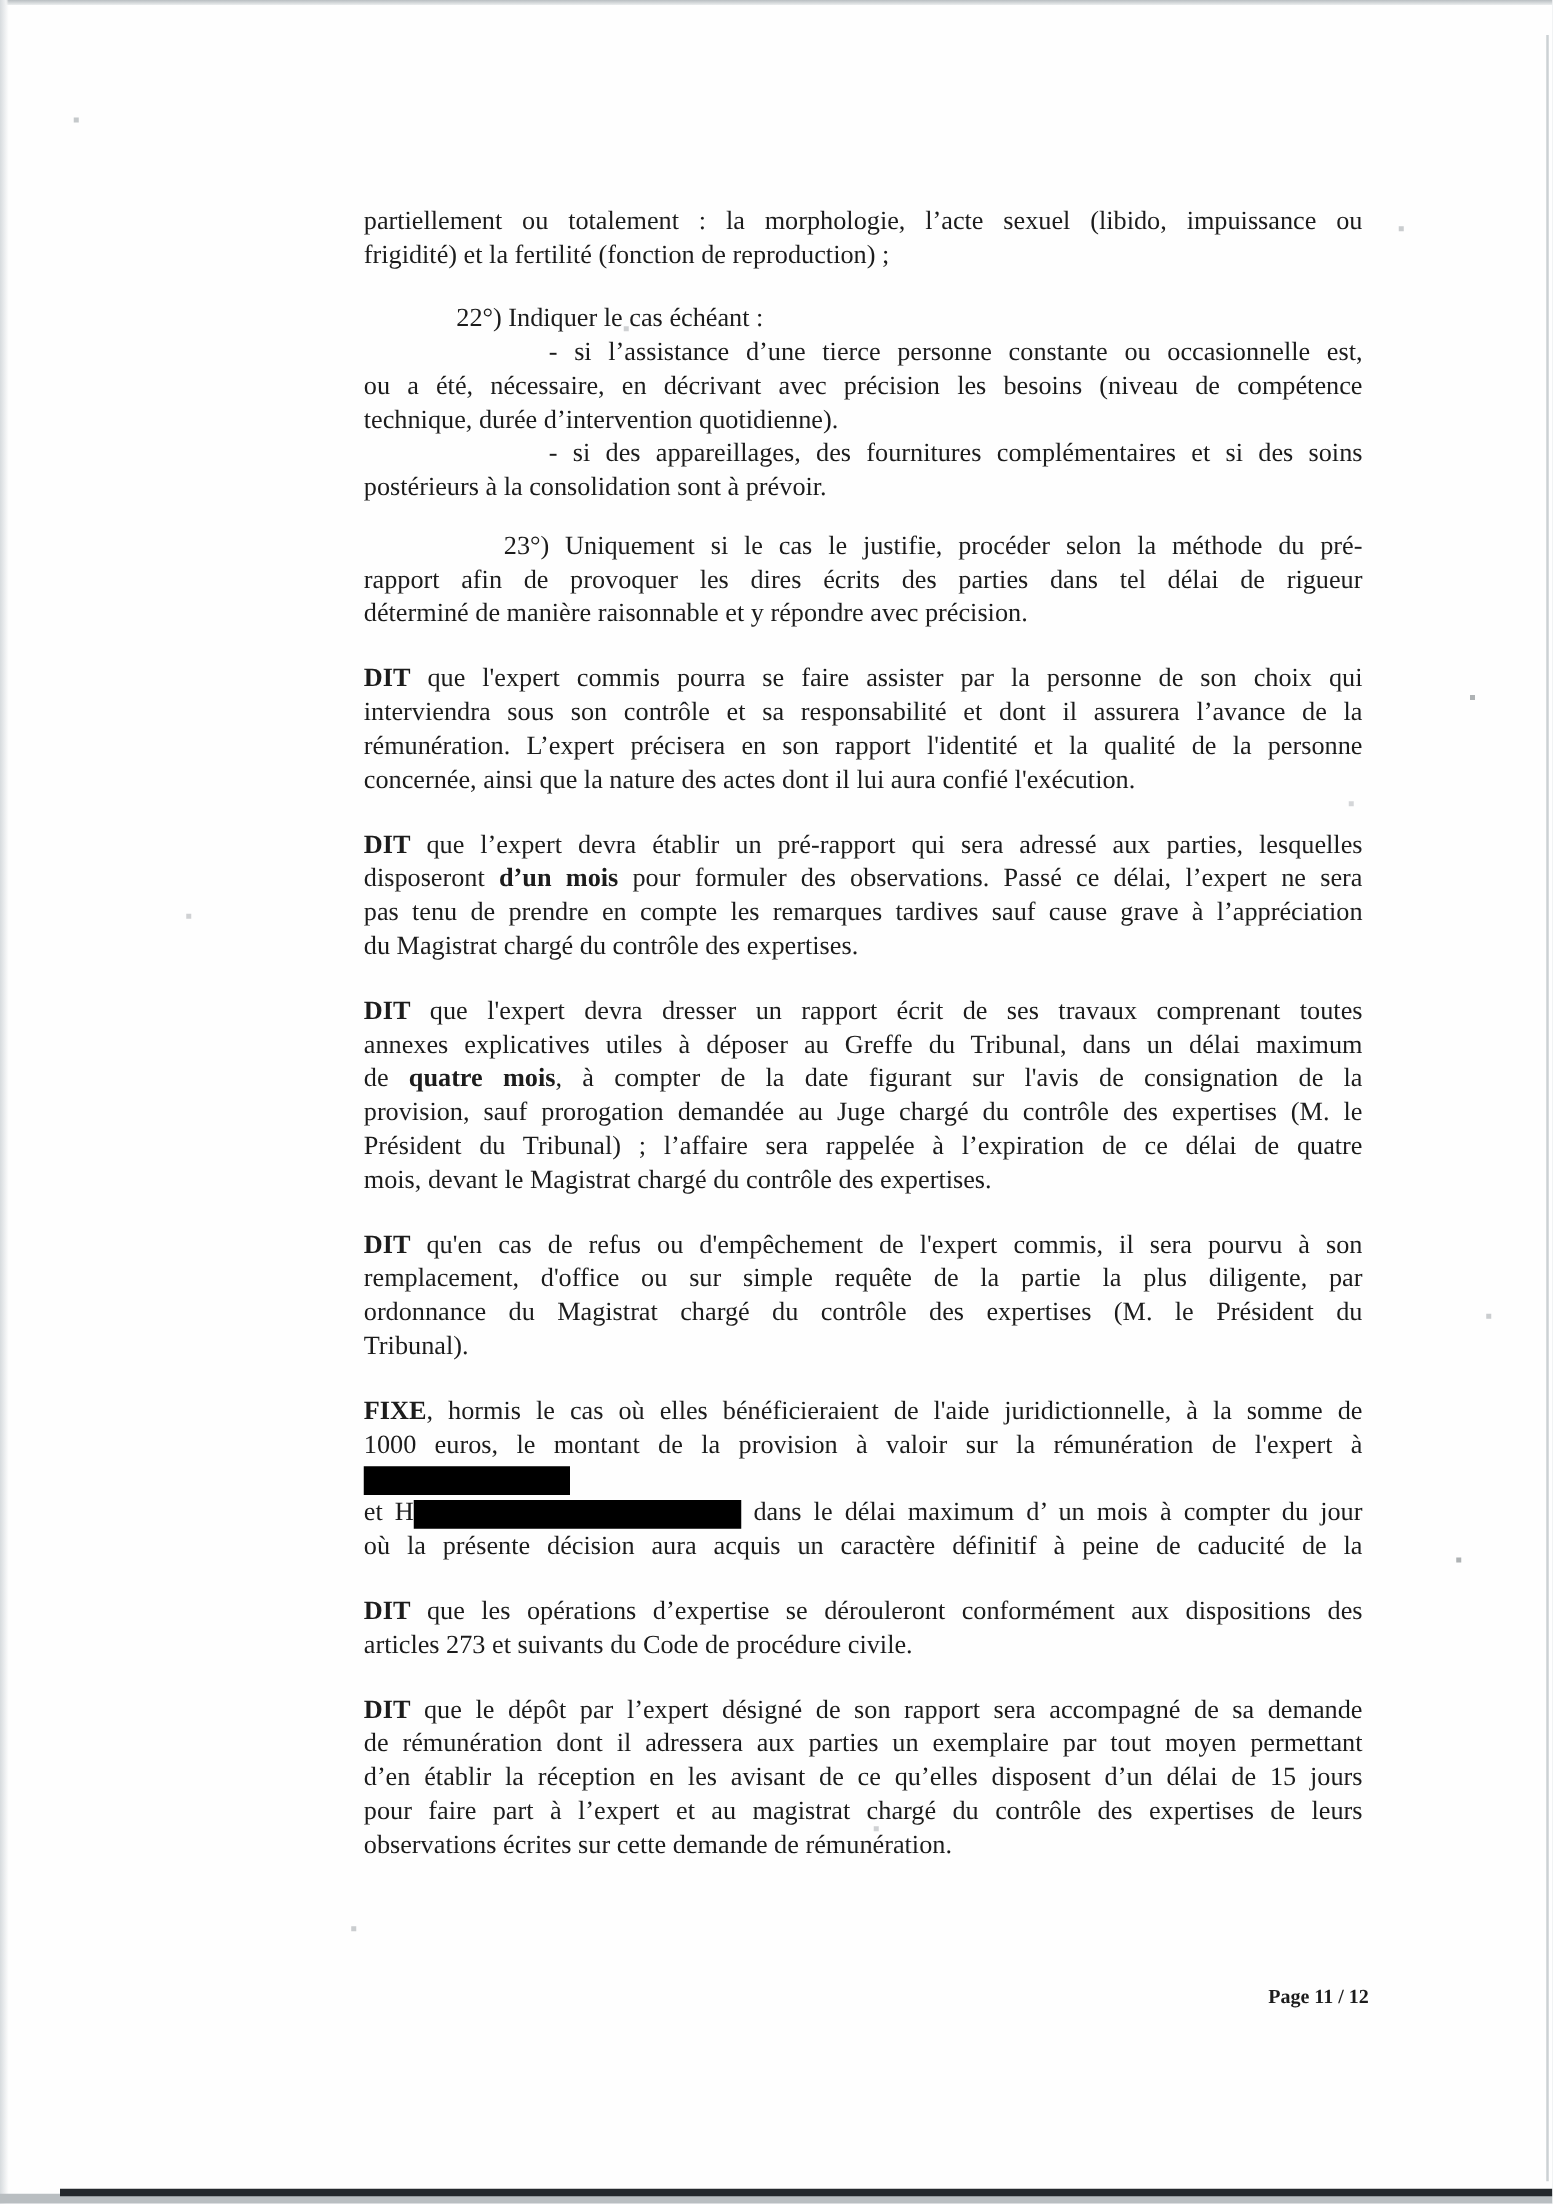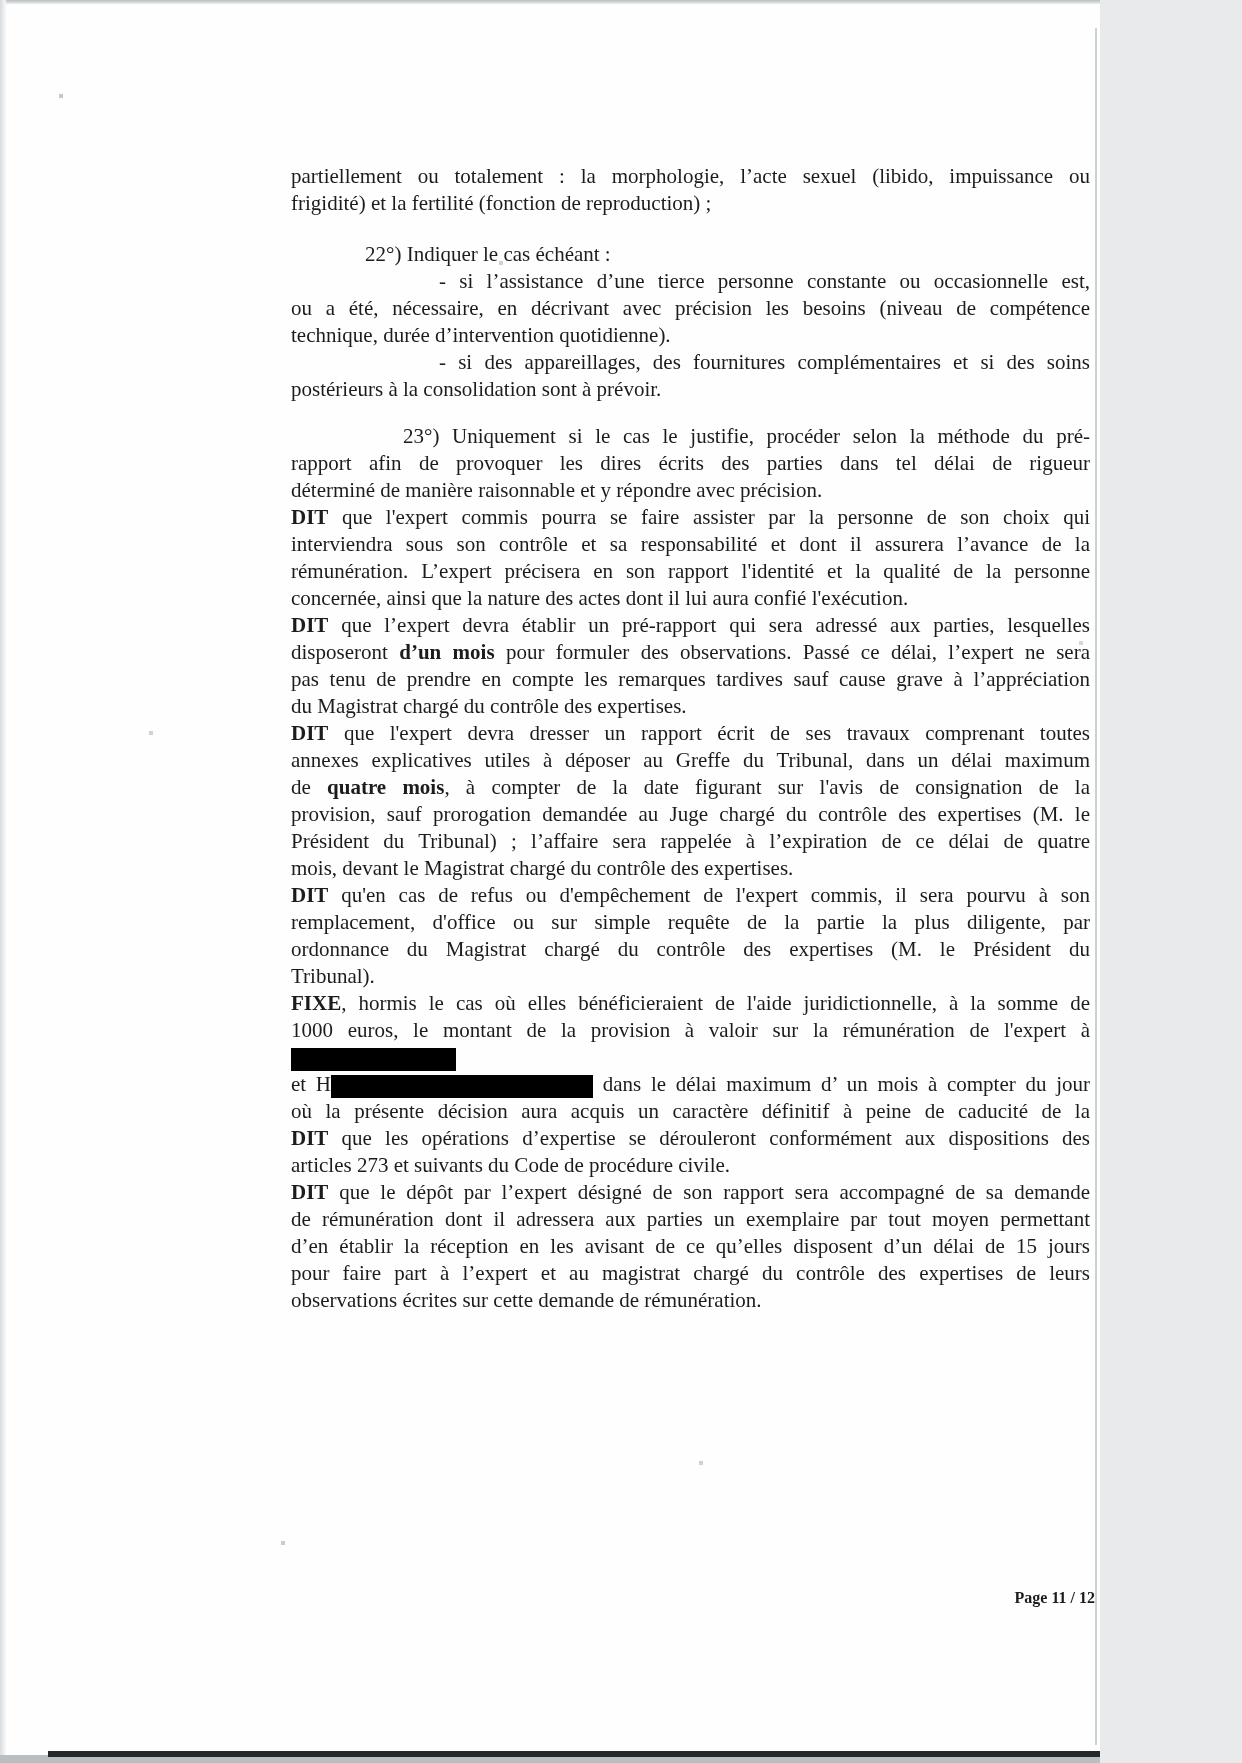--- a/index.html
+++ b/index.html
@@ -1,18 +1,18 @@
 <!DOCTYPE html>
 <html><head>
 <meta charset="utf-8">
 <style>
   html,body{margin:0;padding:0;background:#e8eaec;}
   .scan-page{
     position:relative;
-    width:1100px;height:1763px;
+    width:1242px;height:1763px;
     background:#fefefe;
     overflow:hidden;
     font-family:"Liberation Serif","DejaVu Serif",serif;
     color:#1c1c1c;
   }
   
   .edge-top{position:absolute;top:0;left:0;right:0;height:4px;
     background:linear-gradient(#b8bec1,#eceeef);}
   .edge-left{position:absolute;top:0;left:0;bottom:0;width:7px;
     background:linear-gradient(90deg,#d7dbde,#f3f4f5 70%,rgba(255,255,255,0));}
@@ -37,21 +37,21 @@
     position:absolute;
     left:291px;top:0;
     width:799px;
     padding-top:163px;
     font-size:21px;
     line-height:27px;
   }
   .para{margin:0;}
   .mt24{margin-top:24px;}
   .mt20{margin-top:20px;}
-  .mt25{}
+  .mt25{margin-top:25px;}
   .line{
     text-align:justify;
     text-align-last:justify;
     text-justify:inter-word;
     white-space:normal;
   }
   .line.last{text-align-last:left;}
   .b{font-weight:bold;}
   .redacted{
     display:inline-block;

